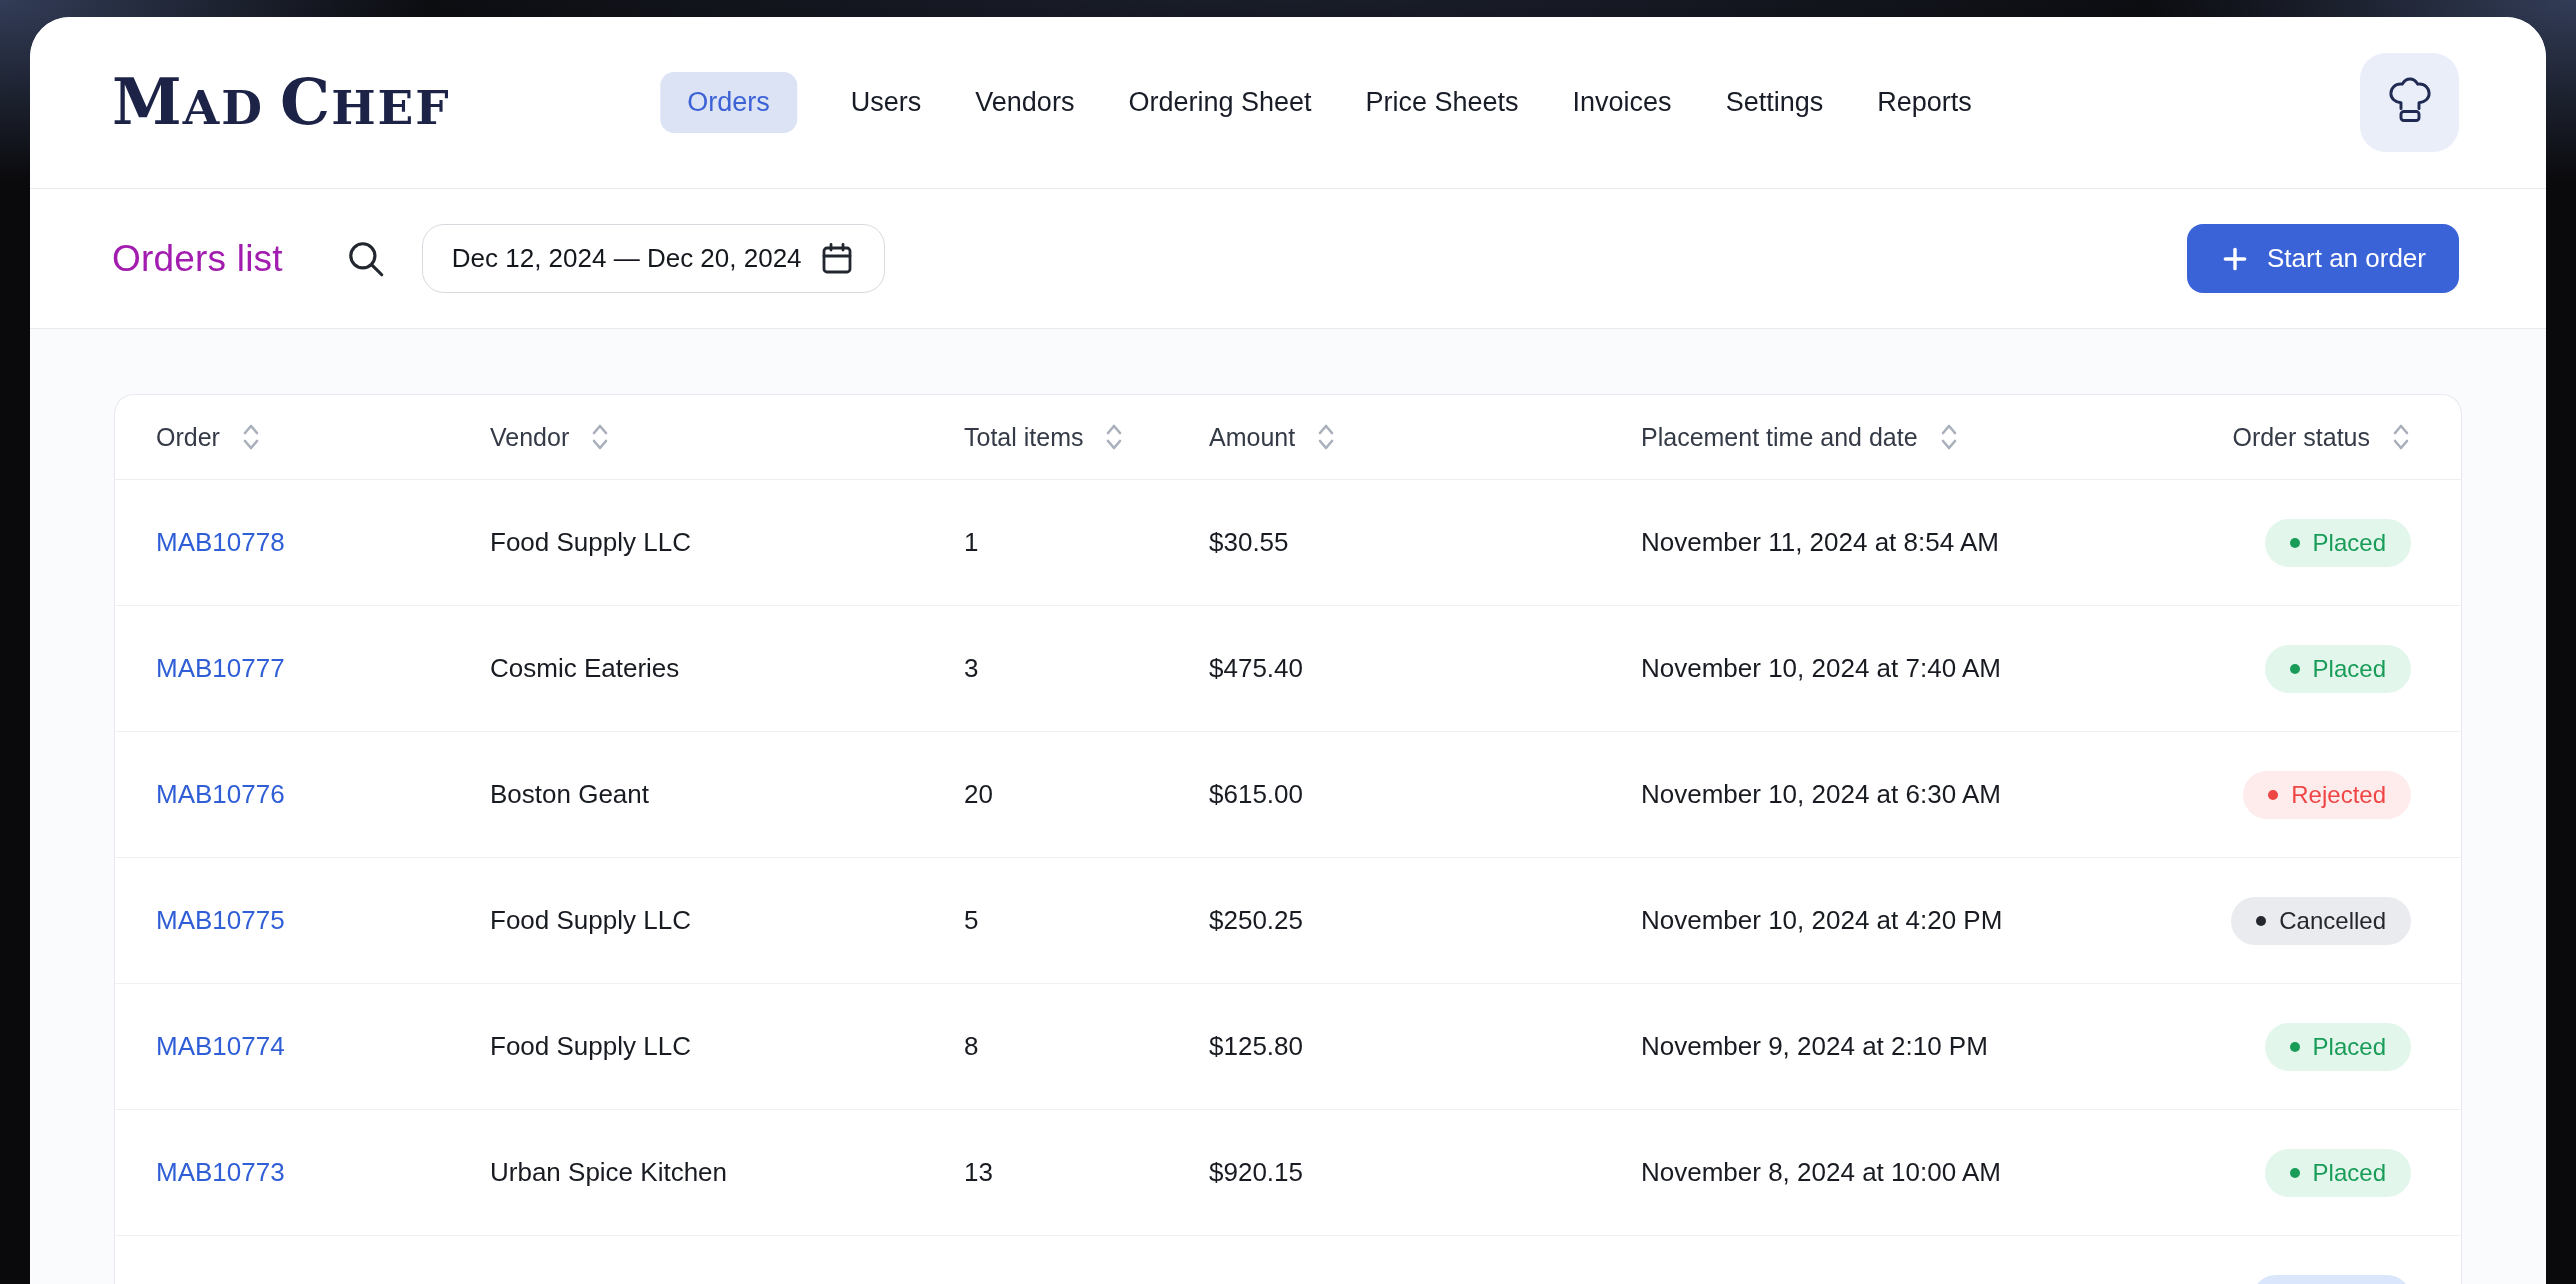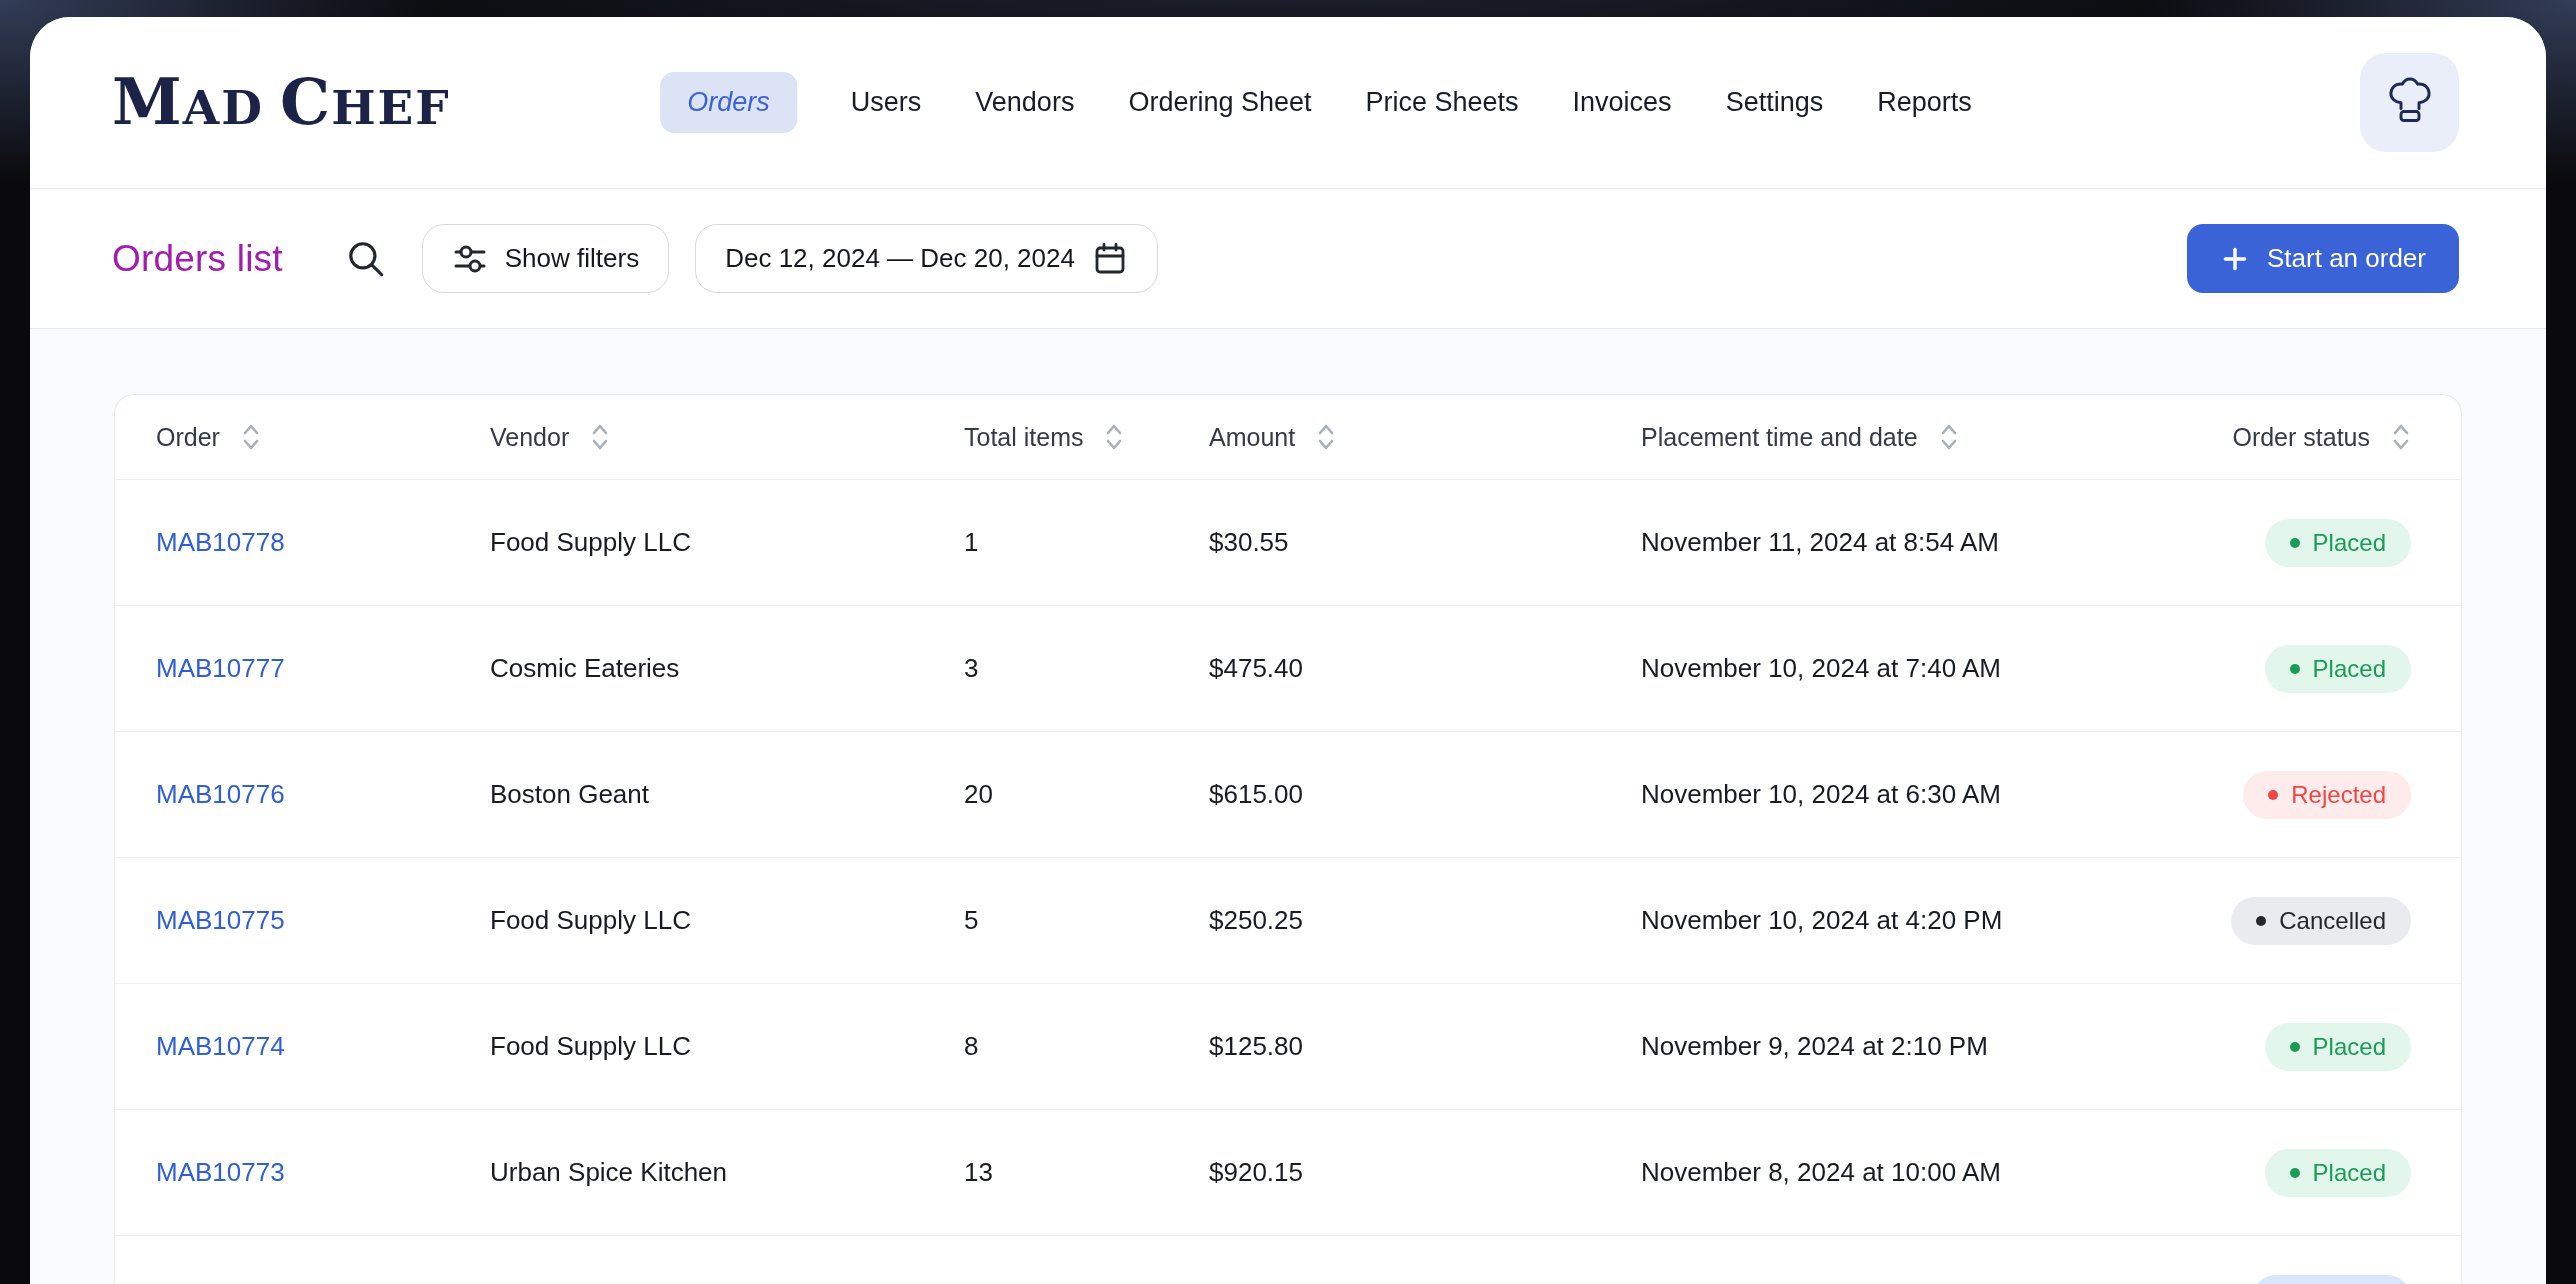--- a/index.html
+++ b/index.html
@@ -38,21 +38,21 @@
   .logo .word-gap { width: 16px; }
 
   .nav {
     position: absolute; left: calc(50% + 28px); transform: translateX(-50%);
     display: flex; align-items: center; gap: 54px; white-space: nowrap;
   }
   .nav a {
     font-size: 27px; color: #171c26; text-decoration: none; cursor: pointer;
     padding: 15px 0; border-radius: 14px;
   }
-  .nav a.active { background: #dbe3f5; color: #3d62d6; padding: 15px 27px; font-style: italic; }
+  .nav a.active { background: #dbe3f5; color: #3d62d6; padding: 15px 27px; }
 
   .profile-btn {
     margin-left: auto; width: 99px; height: 99px; border-radius: 26px;
     background: #e9eef9; border: none; display: flex; align-items: center;
     justify-content: center; cursor: pointer;
   }
 
   
   .toolbar {
     flex: 0 0 140px; height: 140px; display: flex; align-items: center;
@@ -151,31 +151,20 @@
 
       <button class="icon-btn">
         <span style="display:flex;">
           <svg width="42" height="42" viewBox="0 0 40 40" fill="none">
             <circle cx="17" cy="17" r="11.5" stroke="#22262e" stroke-width="3"></circle>
             <line x1="26" y1="26" x2="35" y2="35" stroke="#22262e" stroke-width="3" stroke-linecap="round"></line>
           </svg>
         </span>
       </button>
 
-      <button class="outline-btn filters-btn">
-        <span style="display:flex;">
-          <svg width="36" height="36" viewBox="0 0 36 36" fill="none" stroke="#22262e" stroke-width="3" stroke-linecap="round">
-            <line x1="4" y1="11" x2="32" y2="11"></line>
-            <circle cx="14" cy="11" r="5" fill="#ffffff"></circle>
-            <line x1="4" y1="25" x2="32" y2="25"></line>
-            <circle cx="23" cy="25" r="5" fill="#ffffff"></circle>
-          </svg>
-        </span>
-        <span>Show filters</span>
-      </button>
 
       <button class="outline-btn">
         <span>Dec 12, 2024 — Dec 20, 2024</span>
         <span style="display:flex;">
           <svg width="36" height="36" viewBox="0 0 36 36" fill="none" stroke="#22262e" stroke-width="2.8" stroke-linecap="round">
             <rect x="5" y="7" width="26" height="24" rx="3"></rect>
             <line x1="5" y1="15" x2="31" y2="15"></line>
             <line x1="12" y1="3.5" x2="12" y2="9"></line>
             <line x1="24" y1="3.5" x2="24" y2="9"></line>
           </svg>

